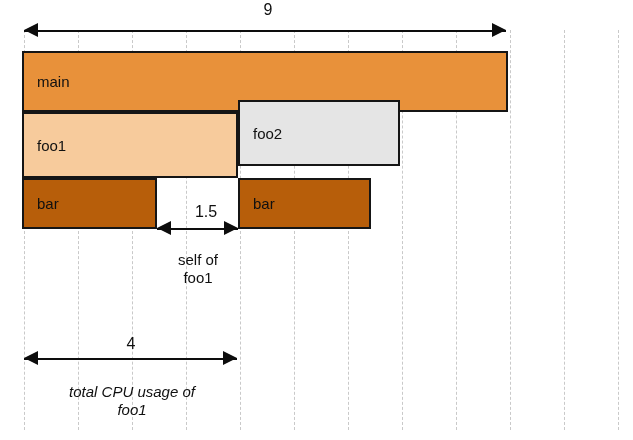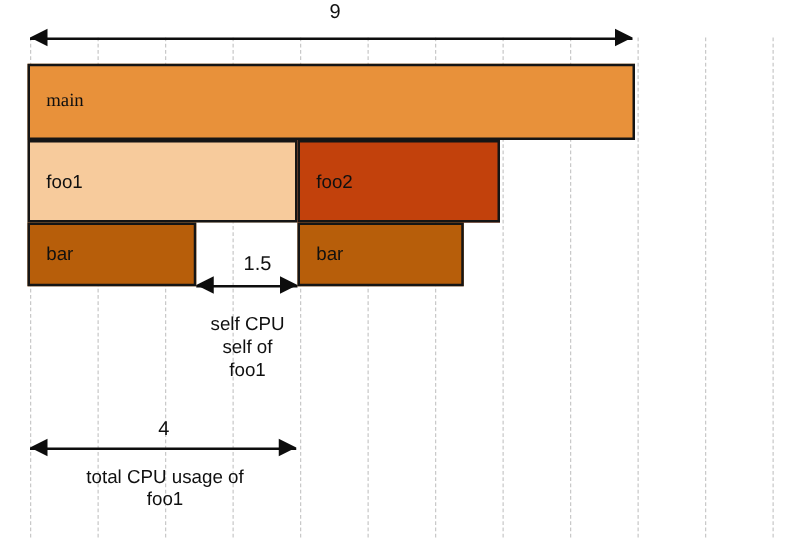--- a/index.html
+++ b/index.html
@@ -99,27 +99,27 @@
       <div class="gridline" style="left: 294px; top: 30px; height: 400px;"></div>
       <div class="gridline" style="left: 348px; top: 30px; height: 400px;"></div>
       <div class="gridline" style="left: 402px; top: 30px; height: 400px;"></div>
       <div class="gridline" style="left: 456px; top: 30px; height: 400px;"></div>
       <div class="gridline" style="left: 510px; top: 30px; height: 400px;"></div>
       <div class="gridline" style="left: 564px; top: 30px; height: 400px;"></div>
       <div class="gridline" style="left: 618px; top: 30px; height: 400px;"></div>
     </div>
 
   <div id="frames-layer">
-      <div class="frame" style="left: 22px; top: 51px; width: 486px; height: 61px; background: rgb(232, 145, 58); border-color: rgb(21, 21, 21); font-family: Liberation Serif, serif;">
+      <div class="frame" style="left: 22px; top: 51px; width: 486px; height: 61px; background: rgb(232, 145, 58); border-color: rgb(21, 21, 21);">
         <span class="frame-label">main</span>
       </div>
       <div class="frame" style="left: 22px; top: 112px; width: 216px; height: 66px; background: rgb(247, 203, 156); border-color: rgb(21, 21, 21);">
         <span class="frame-label">foo1</span>
       </div>
-      <div class="frame" style="left: 238px; top: 112px; width: 162px; height: 66px; background: #c2410c; border-color: rgb(21, 21, 21);">
+      <div class="frame" style="left: 238px; top: 100px; width: 162px; height: 66px; background: #e5e5e5; border-color: rgb(21, 21, 21);">
         <span class="frame-label">foo2</span>
       </div>
       <div class="frame" style="left: 22px; top: 178px; width: 135px; height: 51px; background: rgb(183, 94, 10); border-color: rgb(21, 21, 21);">
         <span class="frame-label">bar</span>
       </div>
       <div class="frame" style="left: 238px; top: 178px; width: 133px; height: 51px; background: rgb(183, 94, 10); border-color: rgb(21, 21, 21);">
         <span class="frame-label">bar</span>
       </div>
     </div>
 
@@ -130,29 +130,28 @@
         <div class="head right"></div>
       </div>
       <div class="measure-value" style="left: 243px; top: 2px; width: 50px;">9</div>
       <div class="measure" style="left: 157px; top: 228px; width: 81px;">
         <div class="shaft"></div>
         <div class="head left"></div>
         <div class="head right"></div>
       </div>
       <div class="measure-value" style="left: 180px; top: 204px; width: 52px;">1.5</div>
       <div class="caption" style="left: 143px; top: 251px; width: 110px;">
-        <div>self CPU</div>
         <div>self of</div>
         <div>foo1</div>
       </div>
       <div class="measure" style="left: 24px; top: 358px; width: 213px;">
         <div class="shaft"></div>
         <div class="head left"></div>
         <div class="head right"></div>
       </div>
       <div class="measure-value" style="left: 106px; top: 336px; width: 50px;">4</div>
-      <div class="caption" style="left: 37px; top: 373px; width: 190px;">
+      <div class="caption" style="left: 37px; top: 383px; width: 190px; font-style: italic;">
         <div>total CPU usage of</div>
         <div>foo1</div>
       </div>
     </div>
 
 </div>
 
 </body></html>

